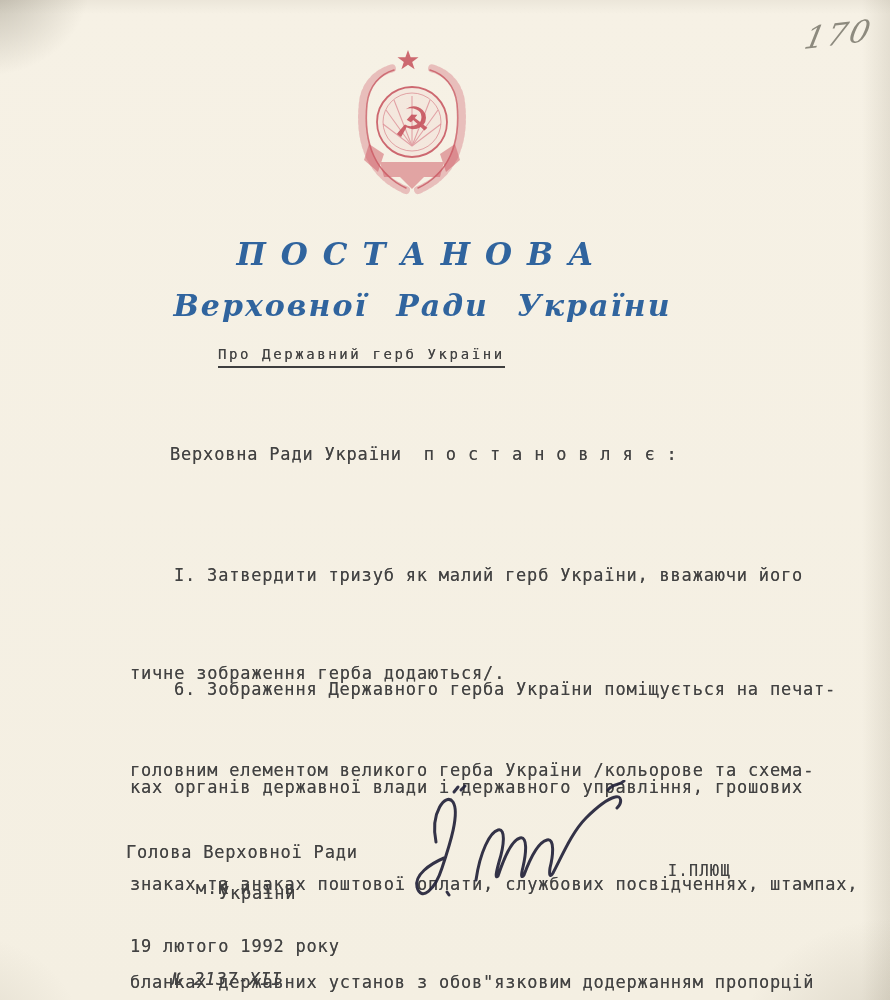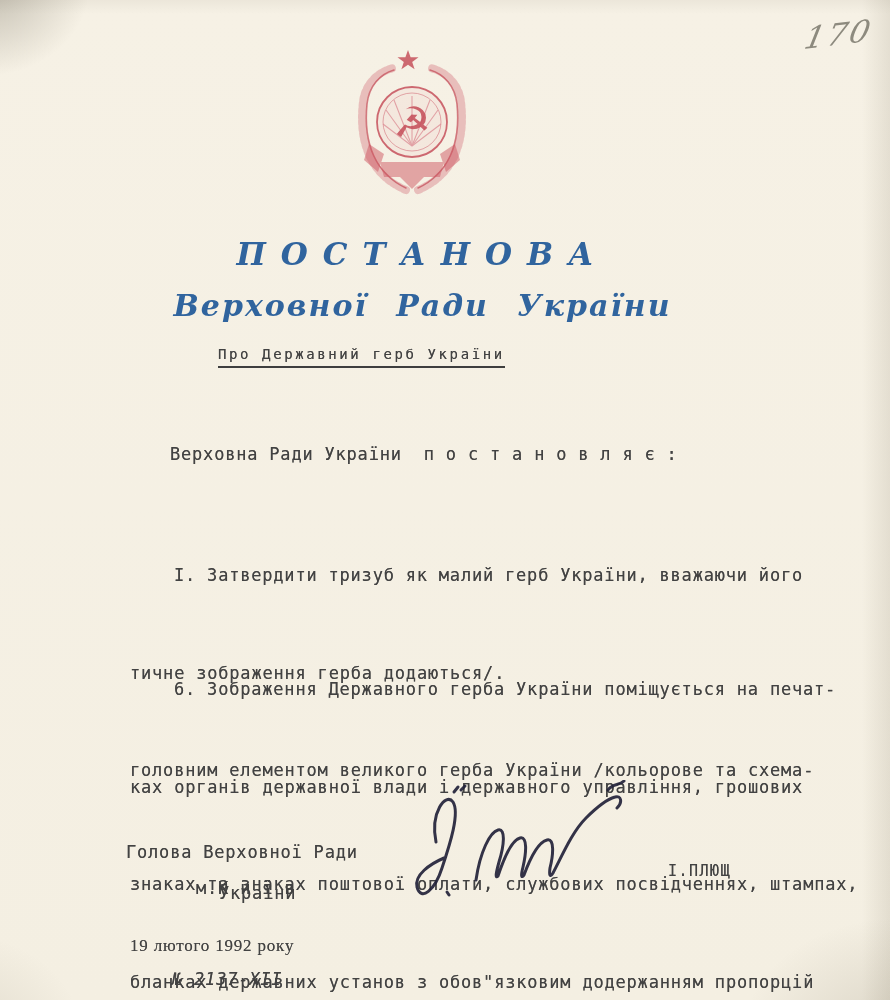--- a/index.html
+++ b/index.html
@@ -37,21 +37,21 @@
     padding-bottom:4px;border-bottom:2.5px solid #3e3e3e;
   }
   .opening{left:170px;top:444px;}
   .para{line-height:32.5px;}
   .para .indent{padding-left:44px;}
   .para1{left:130px;top:494px;}
   .para2{left:130px;top:608px;}
   .signoff-line1{left:126px;top:842px;}
   .signoff-line2{left:219px;top:863px;margin-top:20px;}
   .place{left:196px;top:878px;}
-  .date{left:130px;top:936px;font-family:Liberation Serif, serif;}
+  .date{left:130px;top:936px;}
   .docnum{left:172px;top:969px;font-style:italic;}
   .signer{left:668px;top:862px;font-size:15px;letter-spacing:1.5px;}
   .emblem{left:350px;top:48px;}
   .signature{left:402px;top:780px;}
 </style>
 </head>
 <body>
 
 <div class="page">
 

